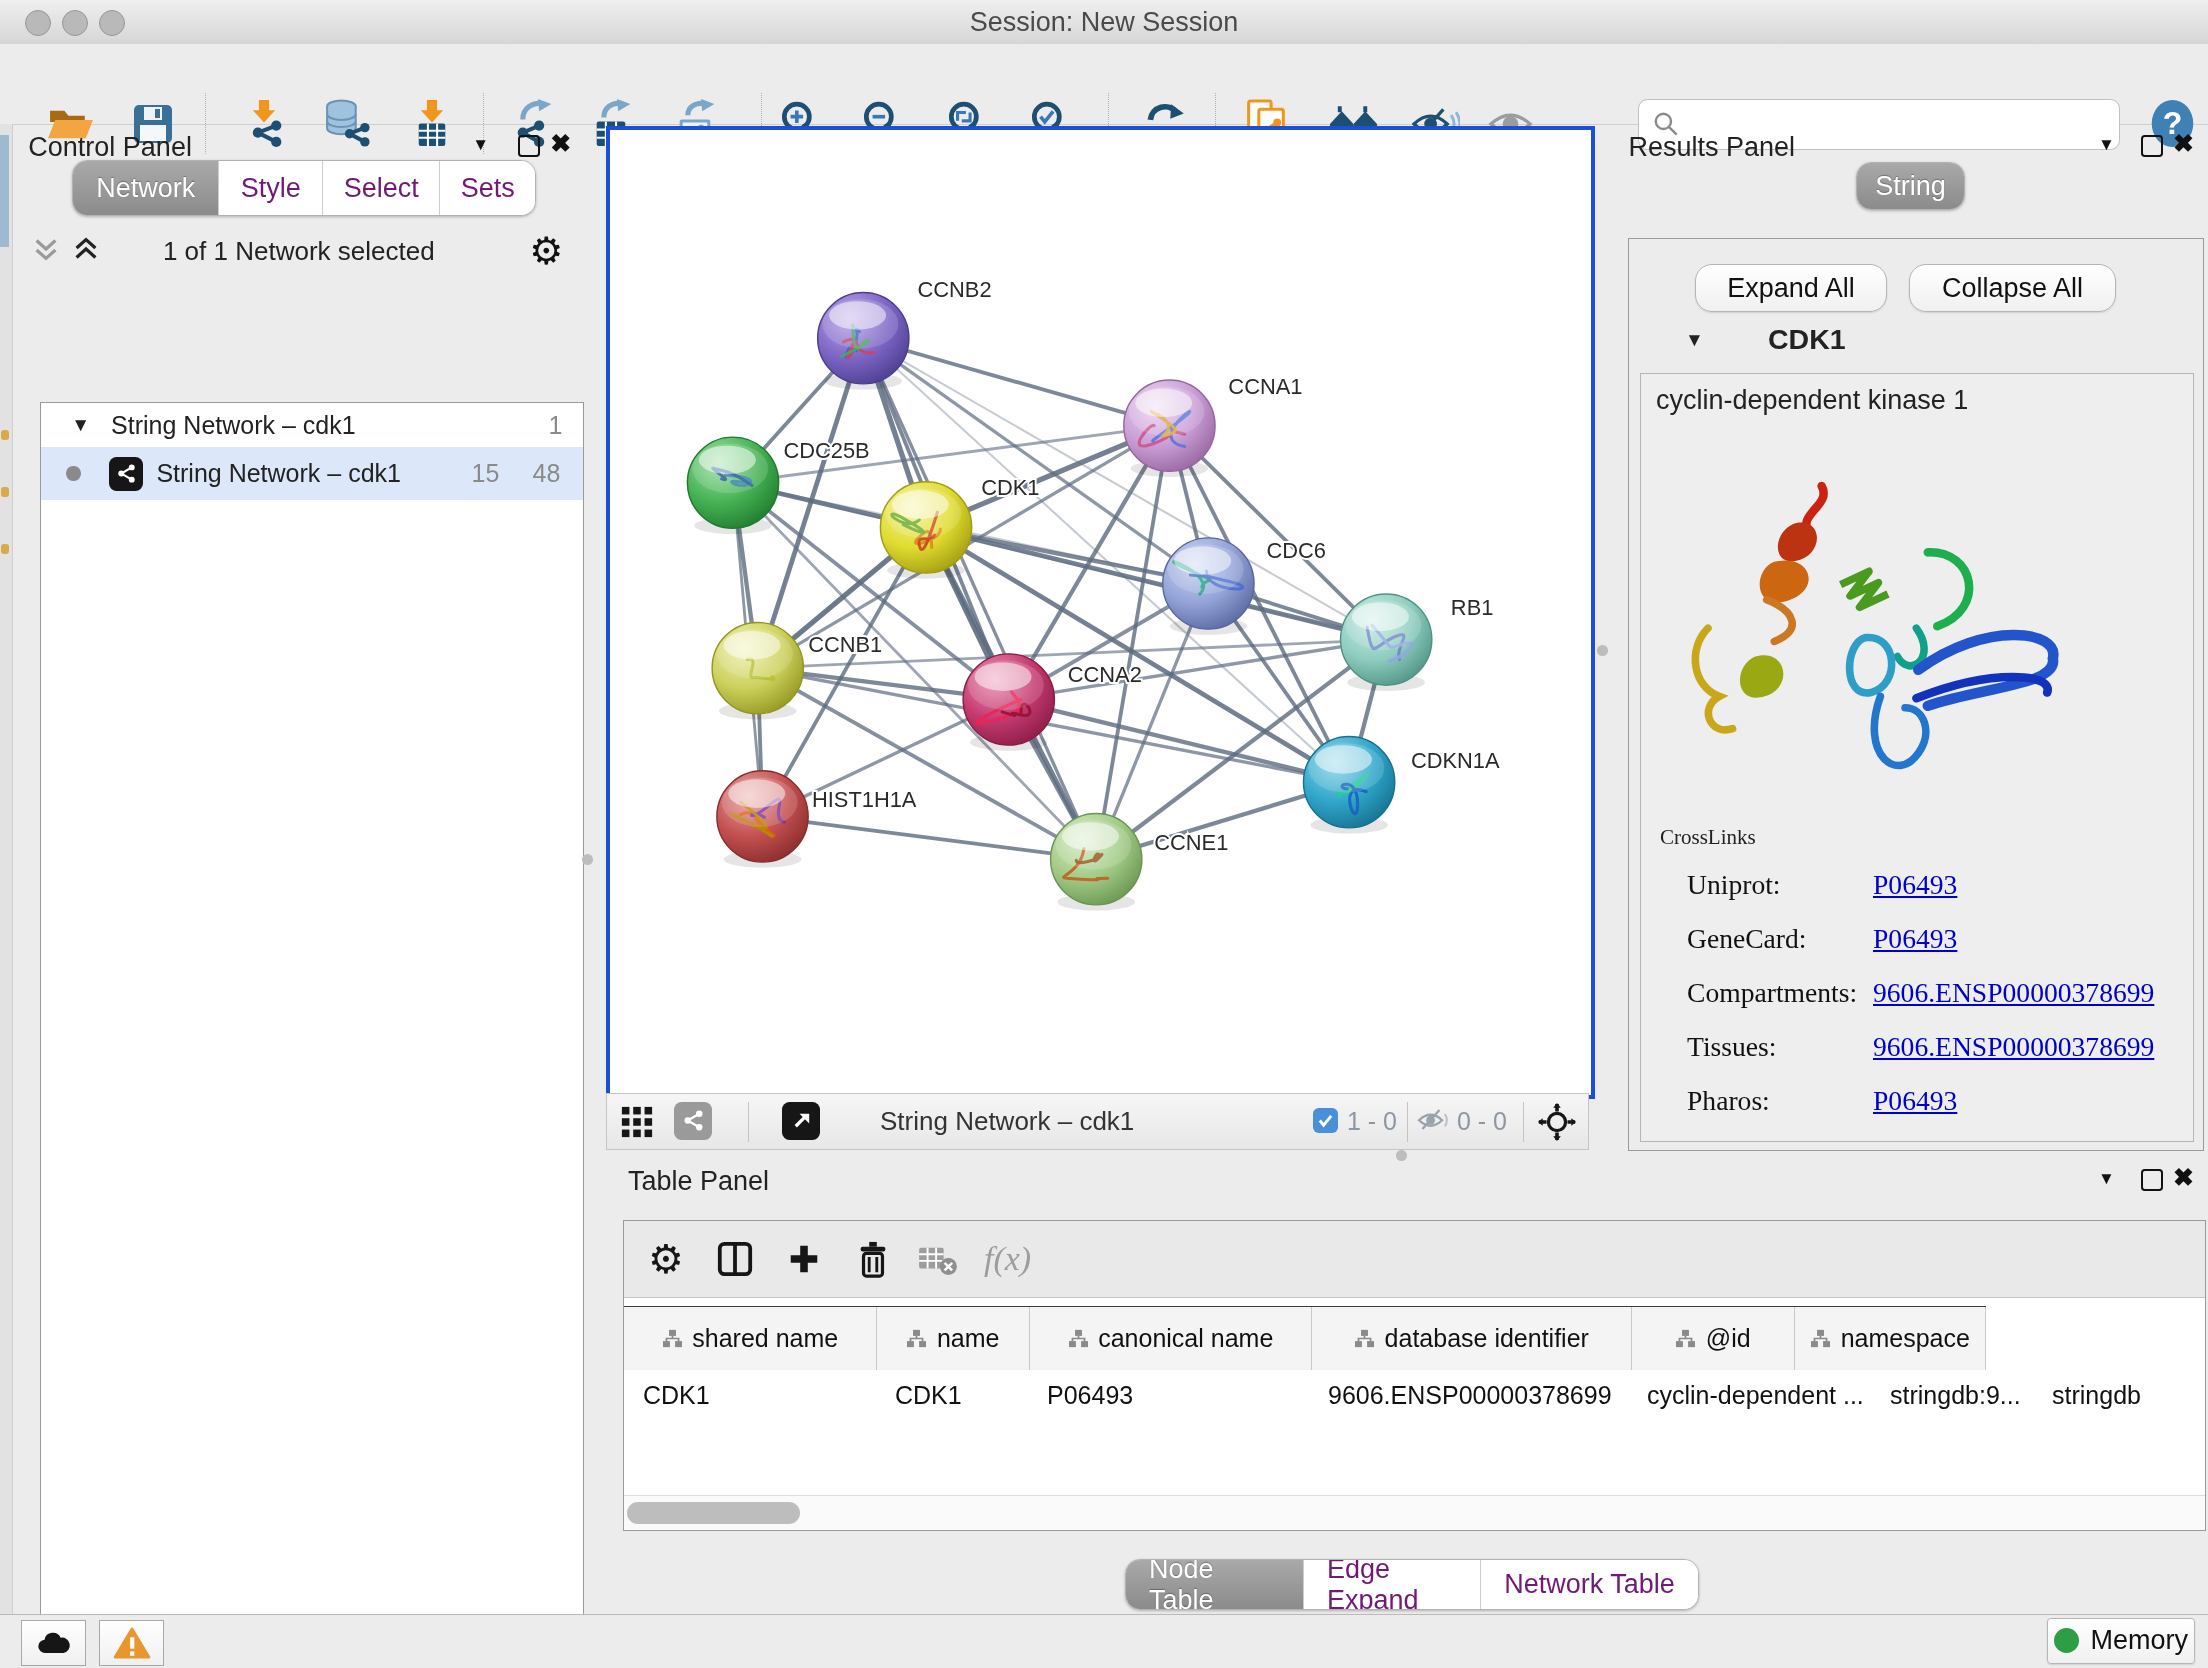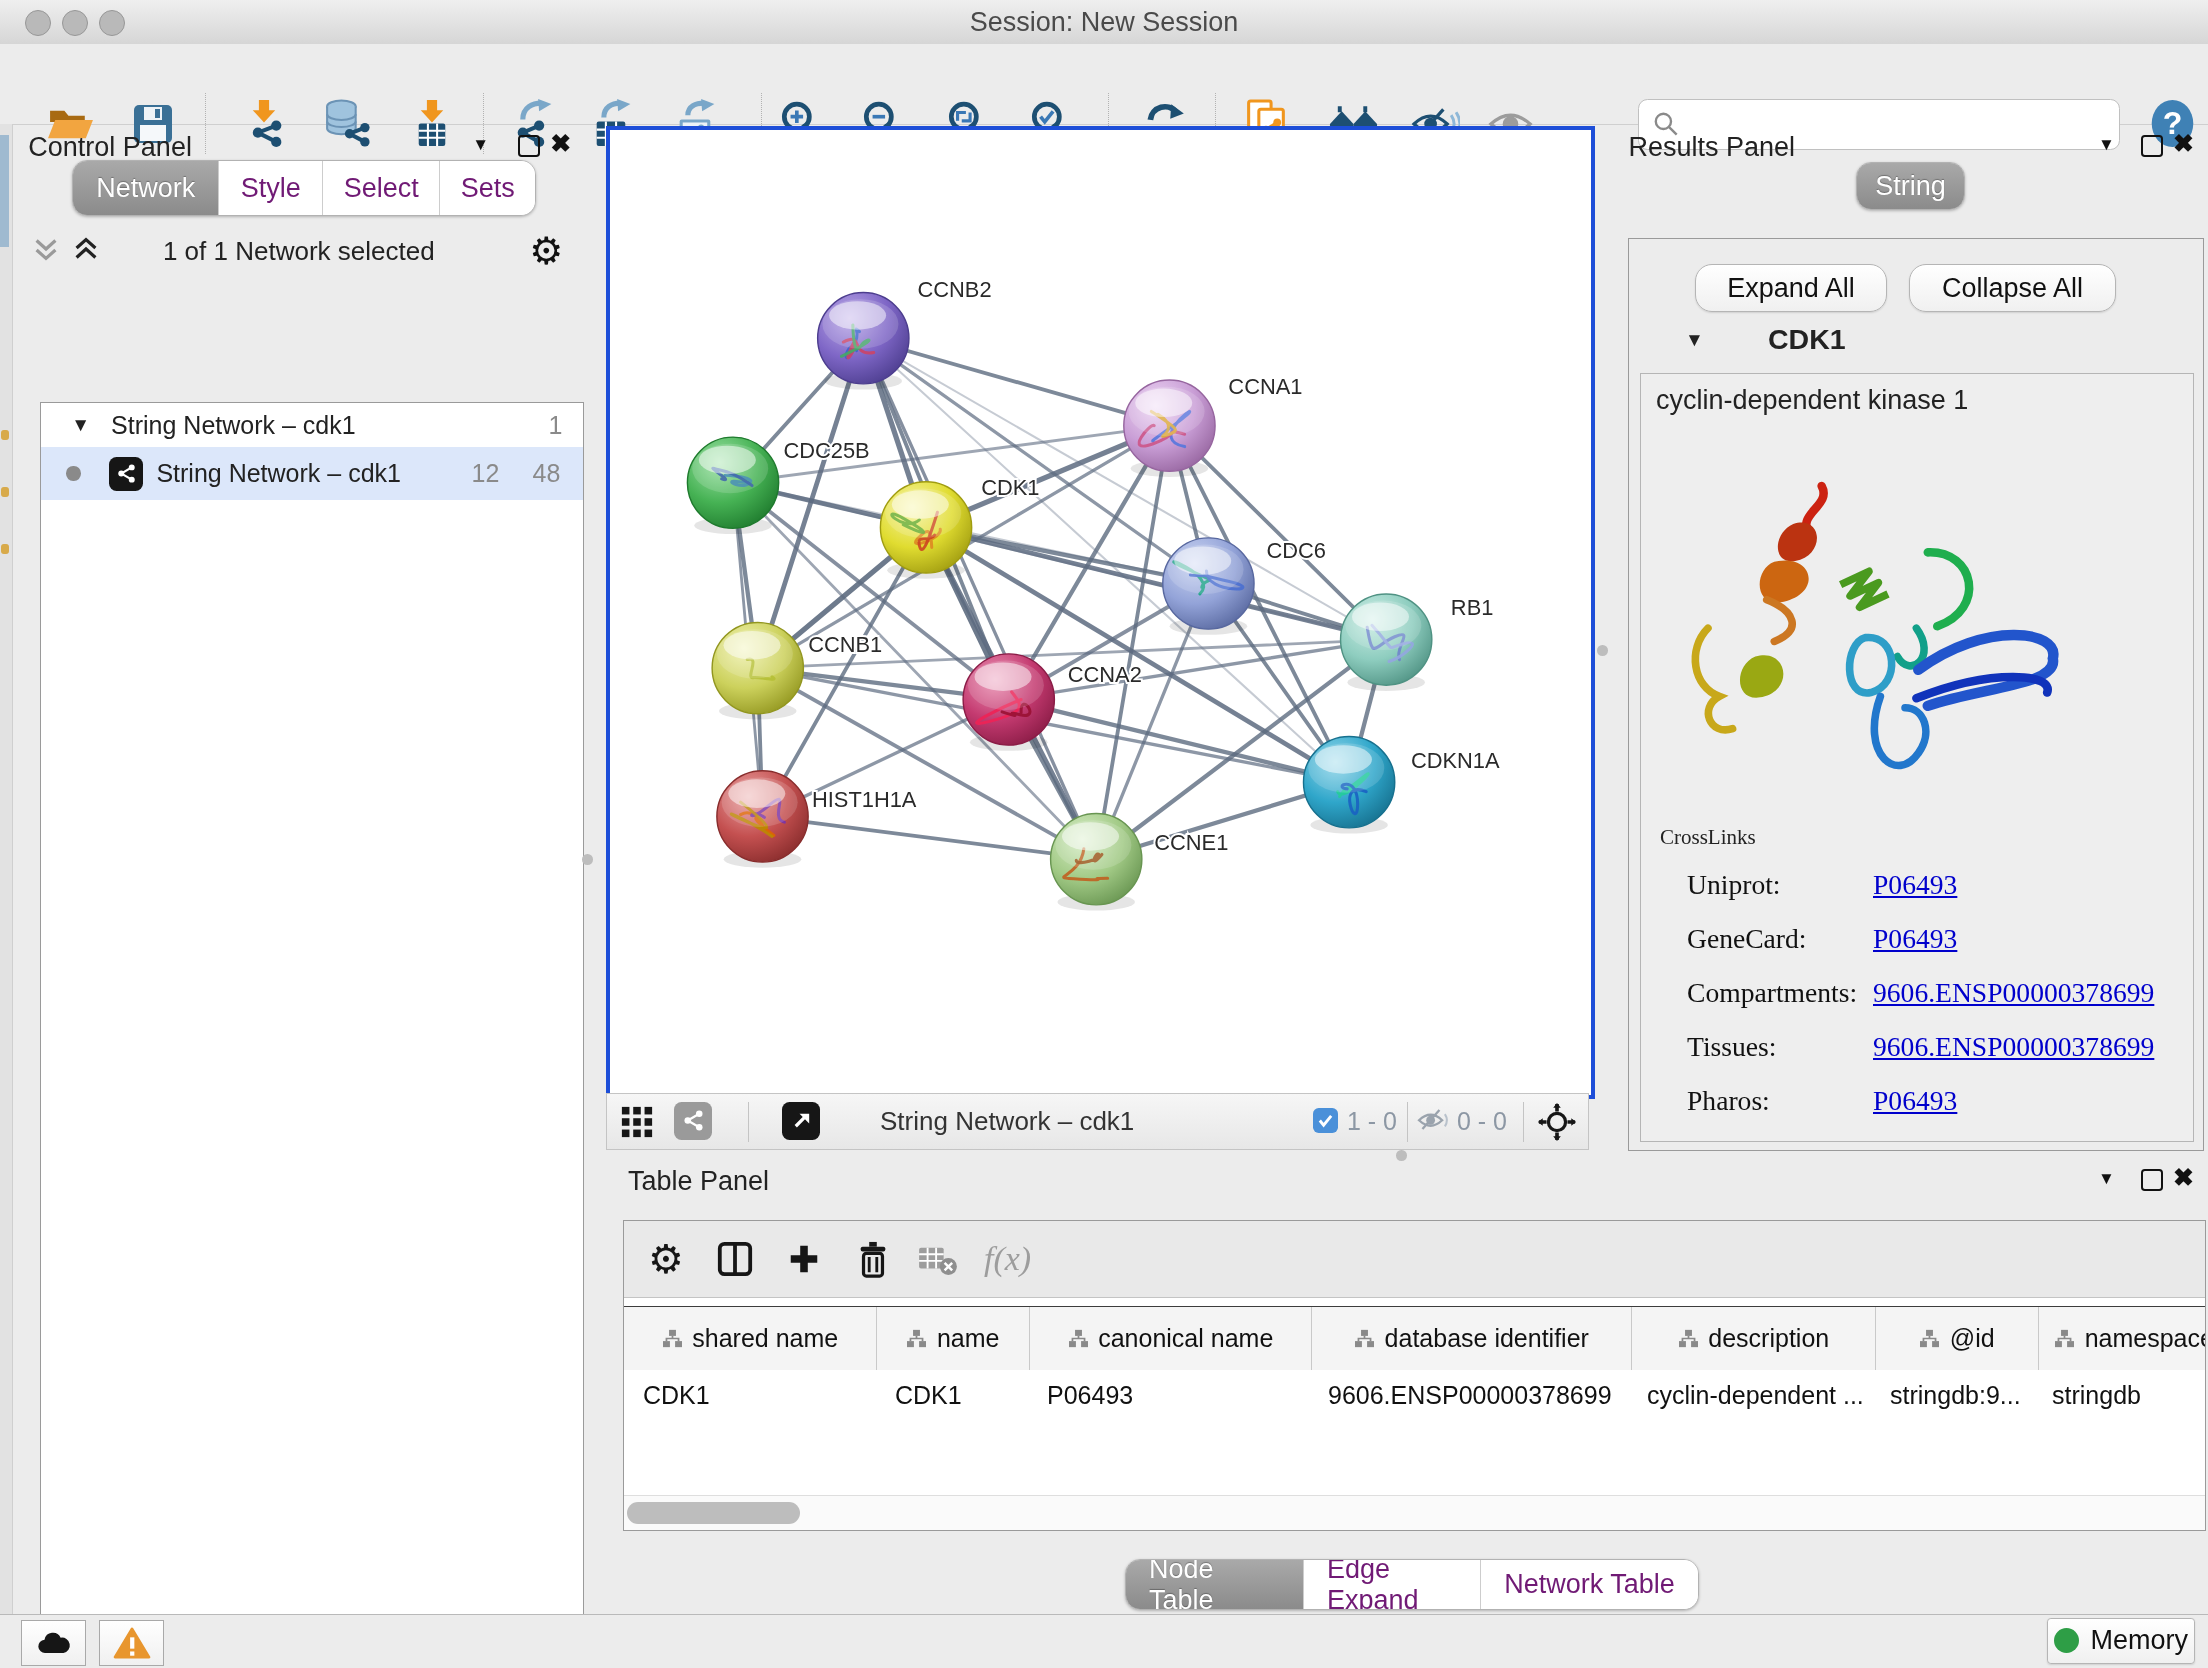--- a/index.html
+++ b/index.html
@@ -295,21 +295,21 @@
       <span class="dot" style="width:14.3px;height:14.3px;background:#8a8a8a;margin-left:25px;"></span>
       <span class="badge black" style="margin-left:28.5px;">
         <svg width="21" height="21" viewBox="0 0 24 24">
             <path d="M18 5 L6 12 L18 19" fill="none" stroke="#fff" stroke-width="2.4"></path>
             <circle cx="18" cy="5" r="3.4" fill="#fff"></circle>
             <circle cx="6" cy="12" r="3.4" fill="#fff"></circle>
             <circle cx="18" cy="19" r="3.4" fill="#fff"></circle>
           </svg>
       </span>
       <span style="margin-left:13.3px;">String Network – cdk1</span>
-      <span style="position:absolute;right:84px;color:#8a8a8a;">12</span>
+      <span style="position:absolute;right:84px;color:#8a8a8a;">15</span>
       <span style="position:absolute;right:23px;color:#8a8a8a;">48</span>
     </div>
   </div>
 </div>
 
 <div id="canvas" class="abs">
   <svg id="net-svg" width="981" height="965" viewBox="0 0 1031 1015">
       <defs>
         <radialGradient id="g-ccnb2" cx="35%" cy="28%" r="80%">
           <stop offset="0%" stop-color="#bcaae8"></stop>
@@ -714,29 +714,20 @@
       </div>
       <div class="th" style="width: 319px;">
         <svg width="21" height="19" viewBox="0 0 24 22">
           <rect x="8" y="1" width="8" height="7" fill="#8a8a8a"></rect>
           <rect x="1" y="14" width="8" height="7" fill="#8a8a8a"></rect>
           <rect x="15" y="14" width="8" height="7" fill="#8a8a8a"></rect>
           <path d="M12 8 v3 M5 14 v-3 h14 v3" fill="none" stroke="#8a8a8a" stroke-width="2"></path>
         </svg>
         <span>database identifier</span>
       </div>
-      <div class="th" style="width: 243px;">
-        <svg width="21" height="19" viewBox="0 0 24 22">
-          <rect x="8" y="1" width="8" height="7" fill="#8a8a8a"></rect>
-          <rect x="1" y="14" width="8" height="7" fill="#8a8a8a"></rect>
-          <rect x="15" y="14" width="8" height="7" fill="#8a8a8a"></rect>
-          <path d="M12 8 v3 M5 14 v-3 h14 v3" fill="none" stroke="#8a8a8a" stroke-width="2"></path>
-        </svg>
-        <span>description</span>
-      </div>
       <div class="th" style="width: 162px;">
         <svg width="21" height="19" viewBox="0 0 24 22">
           <rect x="8" y="1" width="8" height="7" fill="#8a8a8a"></rect>
           <rect x="1" y="14" width="8" height="7" fill="#8a8a8a"></rect>
           <rect x="15" y="14" width="8" height="7" fill="#8a8a8a"></rect>
           <path d="M12 8 v3 M5 14 v-3 h14 v3" fill="none" stroke="#8a8a8a" stroke-width="2"></path>
         </svg>
         <span>@id</span>
       </div>
       <div class="th" style="width: 190px;">

